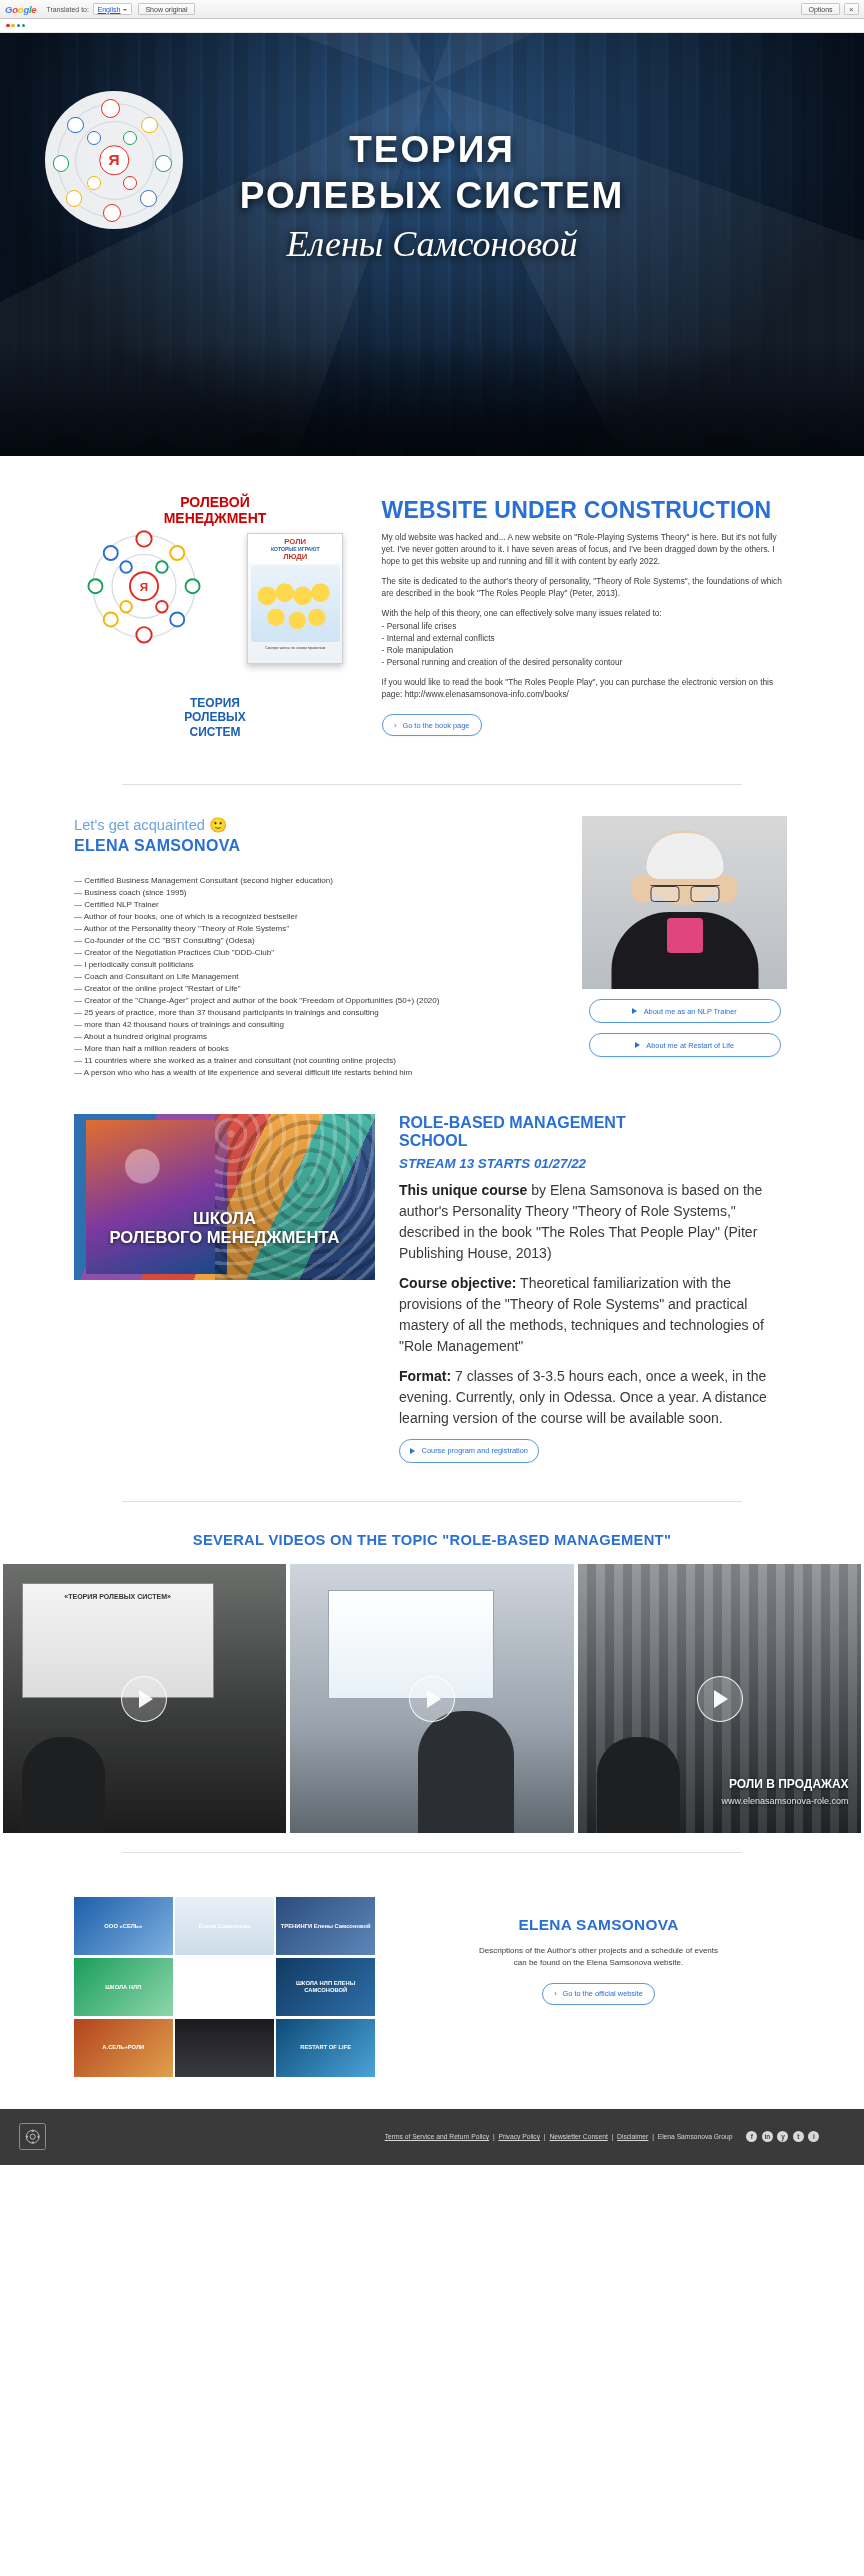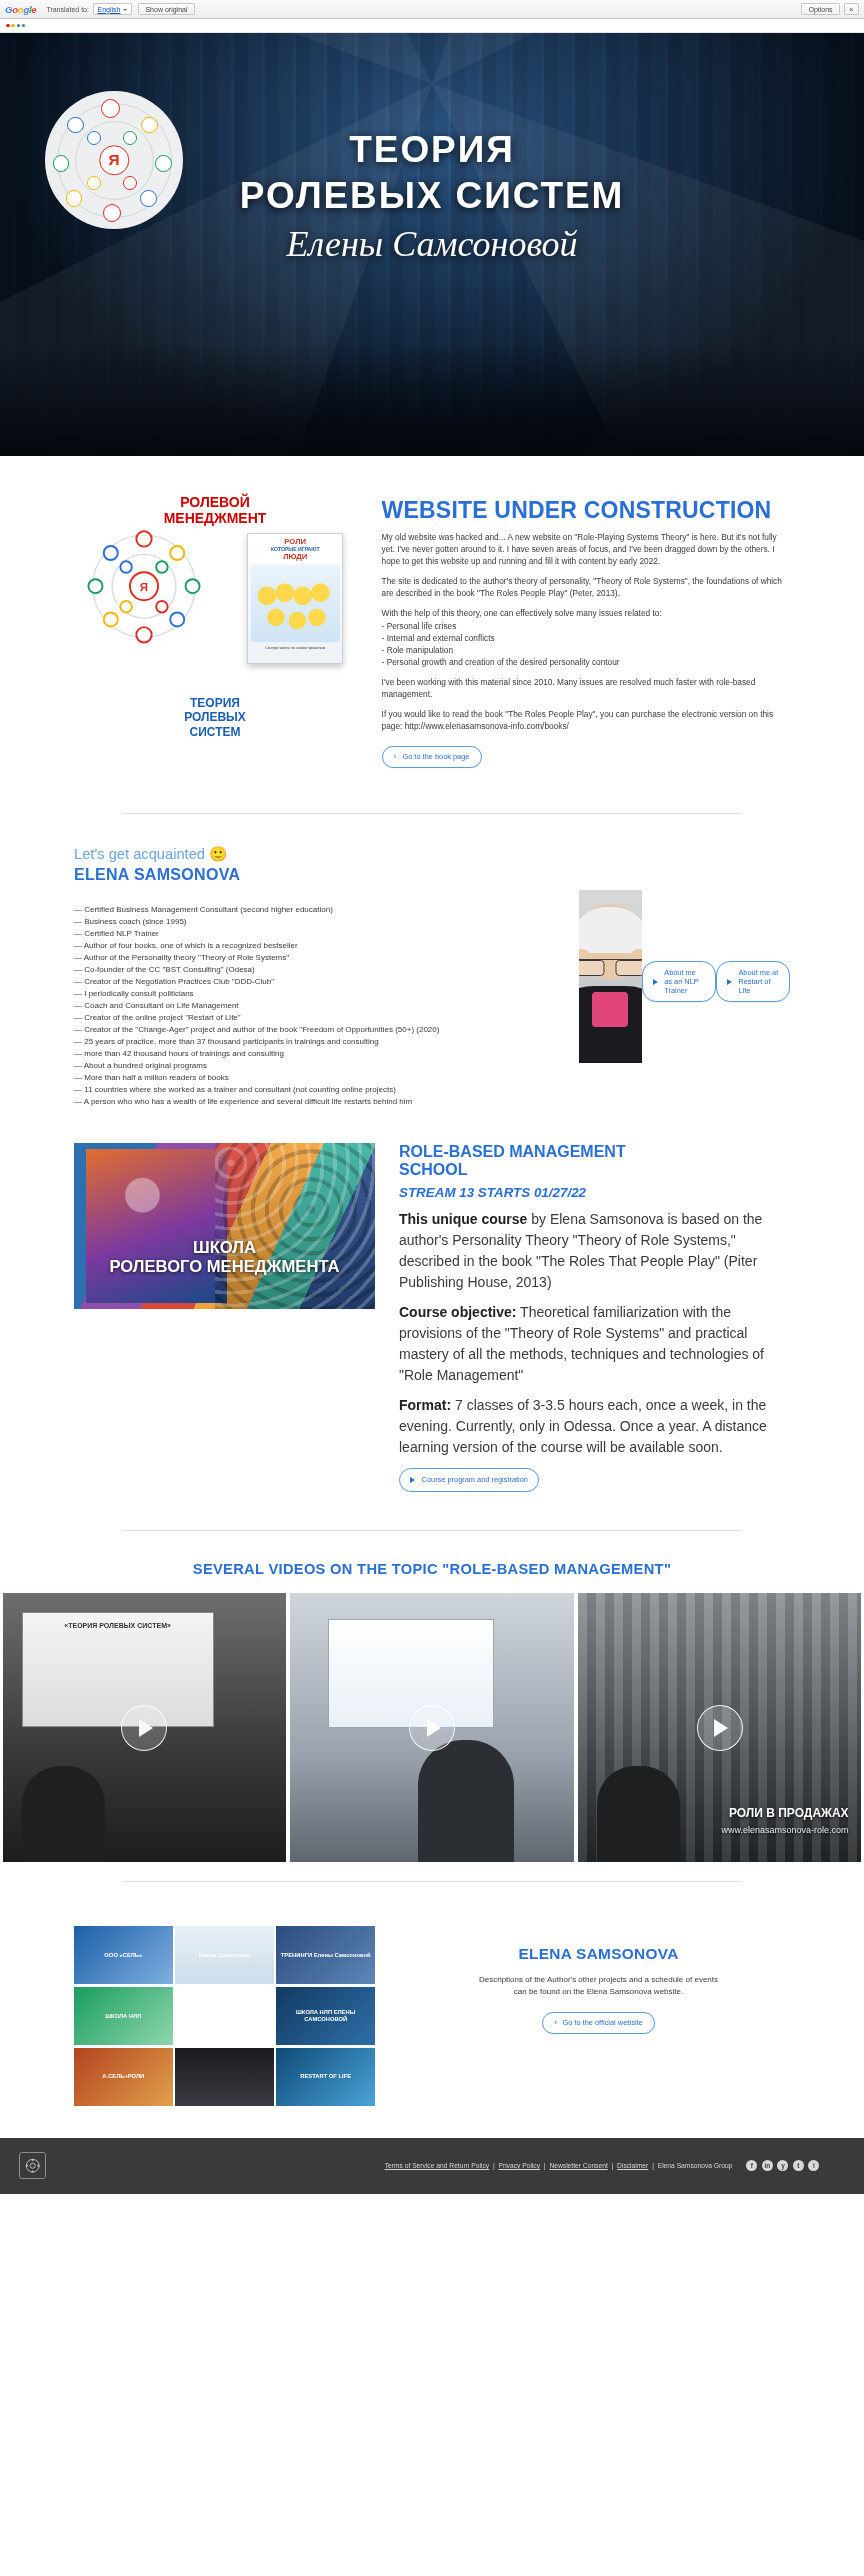--- a/index.html
+++ b/index.html
@@ -183,21 +183,21 @@
 
   .divider { height:0.6px; background:#e0e0e0; margin: 19px 122px; }
 
   
   .b2 { display:flex; padding: 12.8px 74px 19px 74px; gap:25.6px; }
   .b2-left { flex:1; }
   .b2-h1 { color:#6ba4e0; font-size:14.7px; }
   .b2-h2 { color:#2a6fd4; font-size:16px; font-weight:bold; margin-top:2.6px; letter-spacing:0.3px;}
   .b2-list { margin-top:20px; }
   .b2-list div { font-size:8px; color:#3a3a3a; line-height:1.5; }
-  .b2-right { width:211px; display:flex; flex-direction:row; align-items:center; }
+  .b2-right { width:211px; display:flex; flex-direction:column; align-items:center; }
   .portrait {
     width:205px; height:173px;
     background:
       radial-gradient(circle at 50% 30%, #e8c9a8 0 37px, transparent 38px),
       linear-gradient(#d8d8d8, #b9bec4);
     position:relative; overflow:hidden;
   }
   .portrait .hair {
     position:absolute; left:50%; top:16.6px; transform:translateX(-50%);
     width:77px; height:46px; border-radius:38px 38px 12.8px 12.8px;
@@ -470,23 +470,22 @@
 
     <div class="b1-right">
       <div class="uc-title">WEBSITE UNDER CONSTRUCTION</div>
       <p>My old website was hacked and... A new website on "Role-Playing Systems Theory" is here. But it's not fully yet. I've never gotten around to it. I have seven areas of focus, and I've been dragged down by the others. I hope to get this website up and running and fill it with content by early 2022.</p>
       <p>The site is dedicated to the author's theory of personality, "Theory of Role Systems", the foundations of which are described in the book "The Roles People Play" (Peter, 2013).</p>
       <p>With the help of this theory, one can effectively solve many issues related to:</p>
       <ul>
         <li>- Personal life crises</li>
         <li>- Internal and external conflicts</li>
         <li>- Role manipulation</li>
-        <li>- Personal growth and creation of the desired personality contour</li>
+        <li>- Personal running and creation of the desired personality contour</li>
       </ul>
-      <p>I've been working with this material since 2010. Many issues are resolved much faster with role-based management.</p>
       <p>If you would like to read the book "The Roles People Play", you can purchase the electronic version on this page: http://www.elenasamsonova-info.com/books/</p>
       <div class="btn-pill">
         <span class="chev">›</span>
         <span>Go to the book page</span>
       </div>
     </div>
   </div>
 
   <div class="divider"></div>
 

